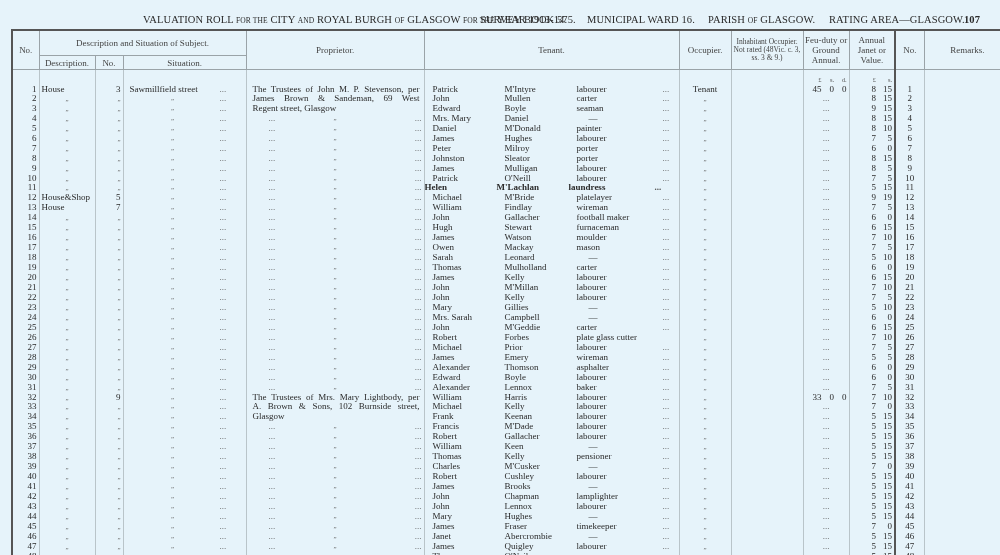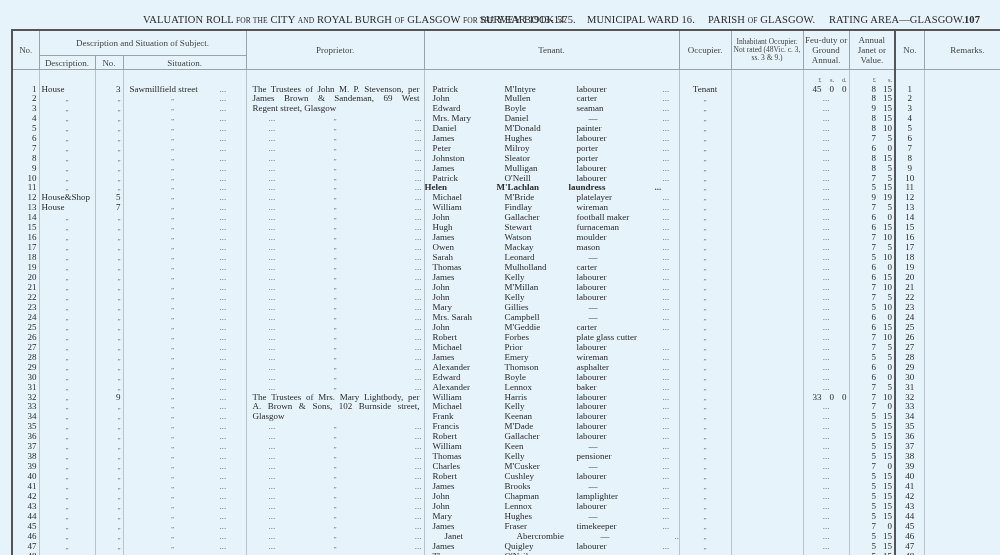--- a/index.html
+++ b/index.html
@@ -1761,21 +1761,21 @@
             <span class="dots">...</span>
           </div>
         </td>
         <td>
           <div class="prop-grid">
             <span class="dots">...</span>
             <span class="ditto">„</span>
             <span class="dots">...</span>
           </div>
         </td>
-        <td style="padding-left: 20px; margin-left: 32px;">
+        <td style="padding-left: 8px; margin-left: 32px;">
           <div class="tenant-grid">
             <span>Janet</span>
             <span>Abercrombie</span>
             <span style="padding-left: 12px;">—</span>
             <span class="dots">...</span>
           </div>
         </td>
         <td class="c"><span class="ditto">„</span></td>
         <td></td>
         <td class="c"><span class="dots">...</span></td>

